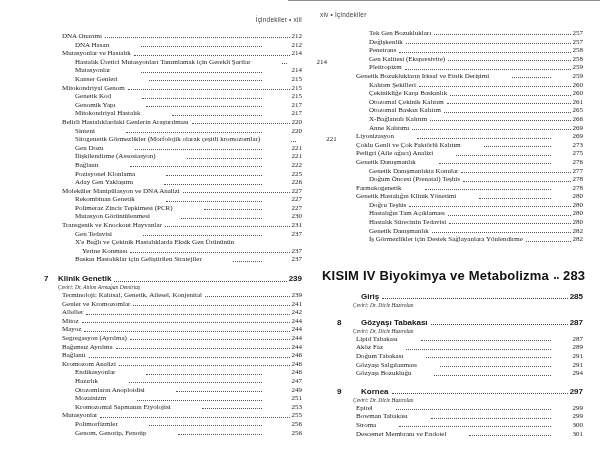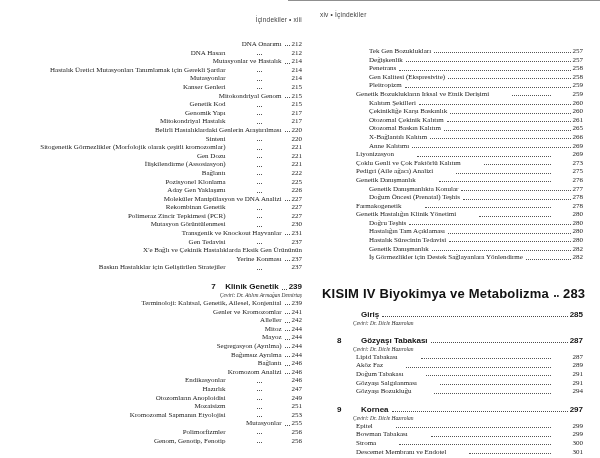--- a/index.html
+++ b/index.html
@@ -9,22 +9,22 @@
   }
   .top-rule{position:absolute;left:288px;top:0;width:312px;height:1px;background:#8f8f8f;}
   .running-head{
     position:absolute;font-family:"Liberation Sans",sans-serif;
     font-size:6.5px;line-height:8px;color:#3c3c3c;letter-spacing:.2px;
   }
   .running-head.left{top:16px;left:44px;width:258px;text-align:right;}
   .running-head.right{top:11px;left:320px;}
 
   .col{position:absolute;display:flex;flex-direction:column;}
-  #col-left{left:44px;top:40px;width:258px;align-items:flex-end;}
-  #col-right{left:322px;top:47px;width:261px;}
+  #col-left{left:44px;top:32px;width:258px;}
+  #col-right{left:322px;top:29px;width:261px;}
 
   .row{display:flex;height:8.6px;line-height:8.6px;font-size:7px;white-space:nowrap;color:#222;}
   .lbl{flex:0 0 auto;}
   .dots{
     flex:1 1 auto;min-width:5px;align-self:flex-end;height:0;
     border-bottom:1px dotted #555;margin:0 2px 2.2px 3px;
   }
   .pg{flex:0 0 auto;text-align:right;}
 
   

